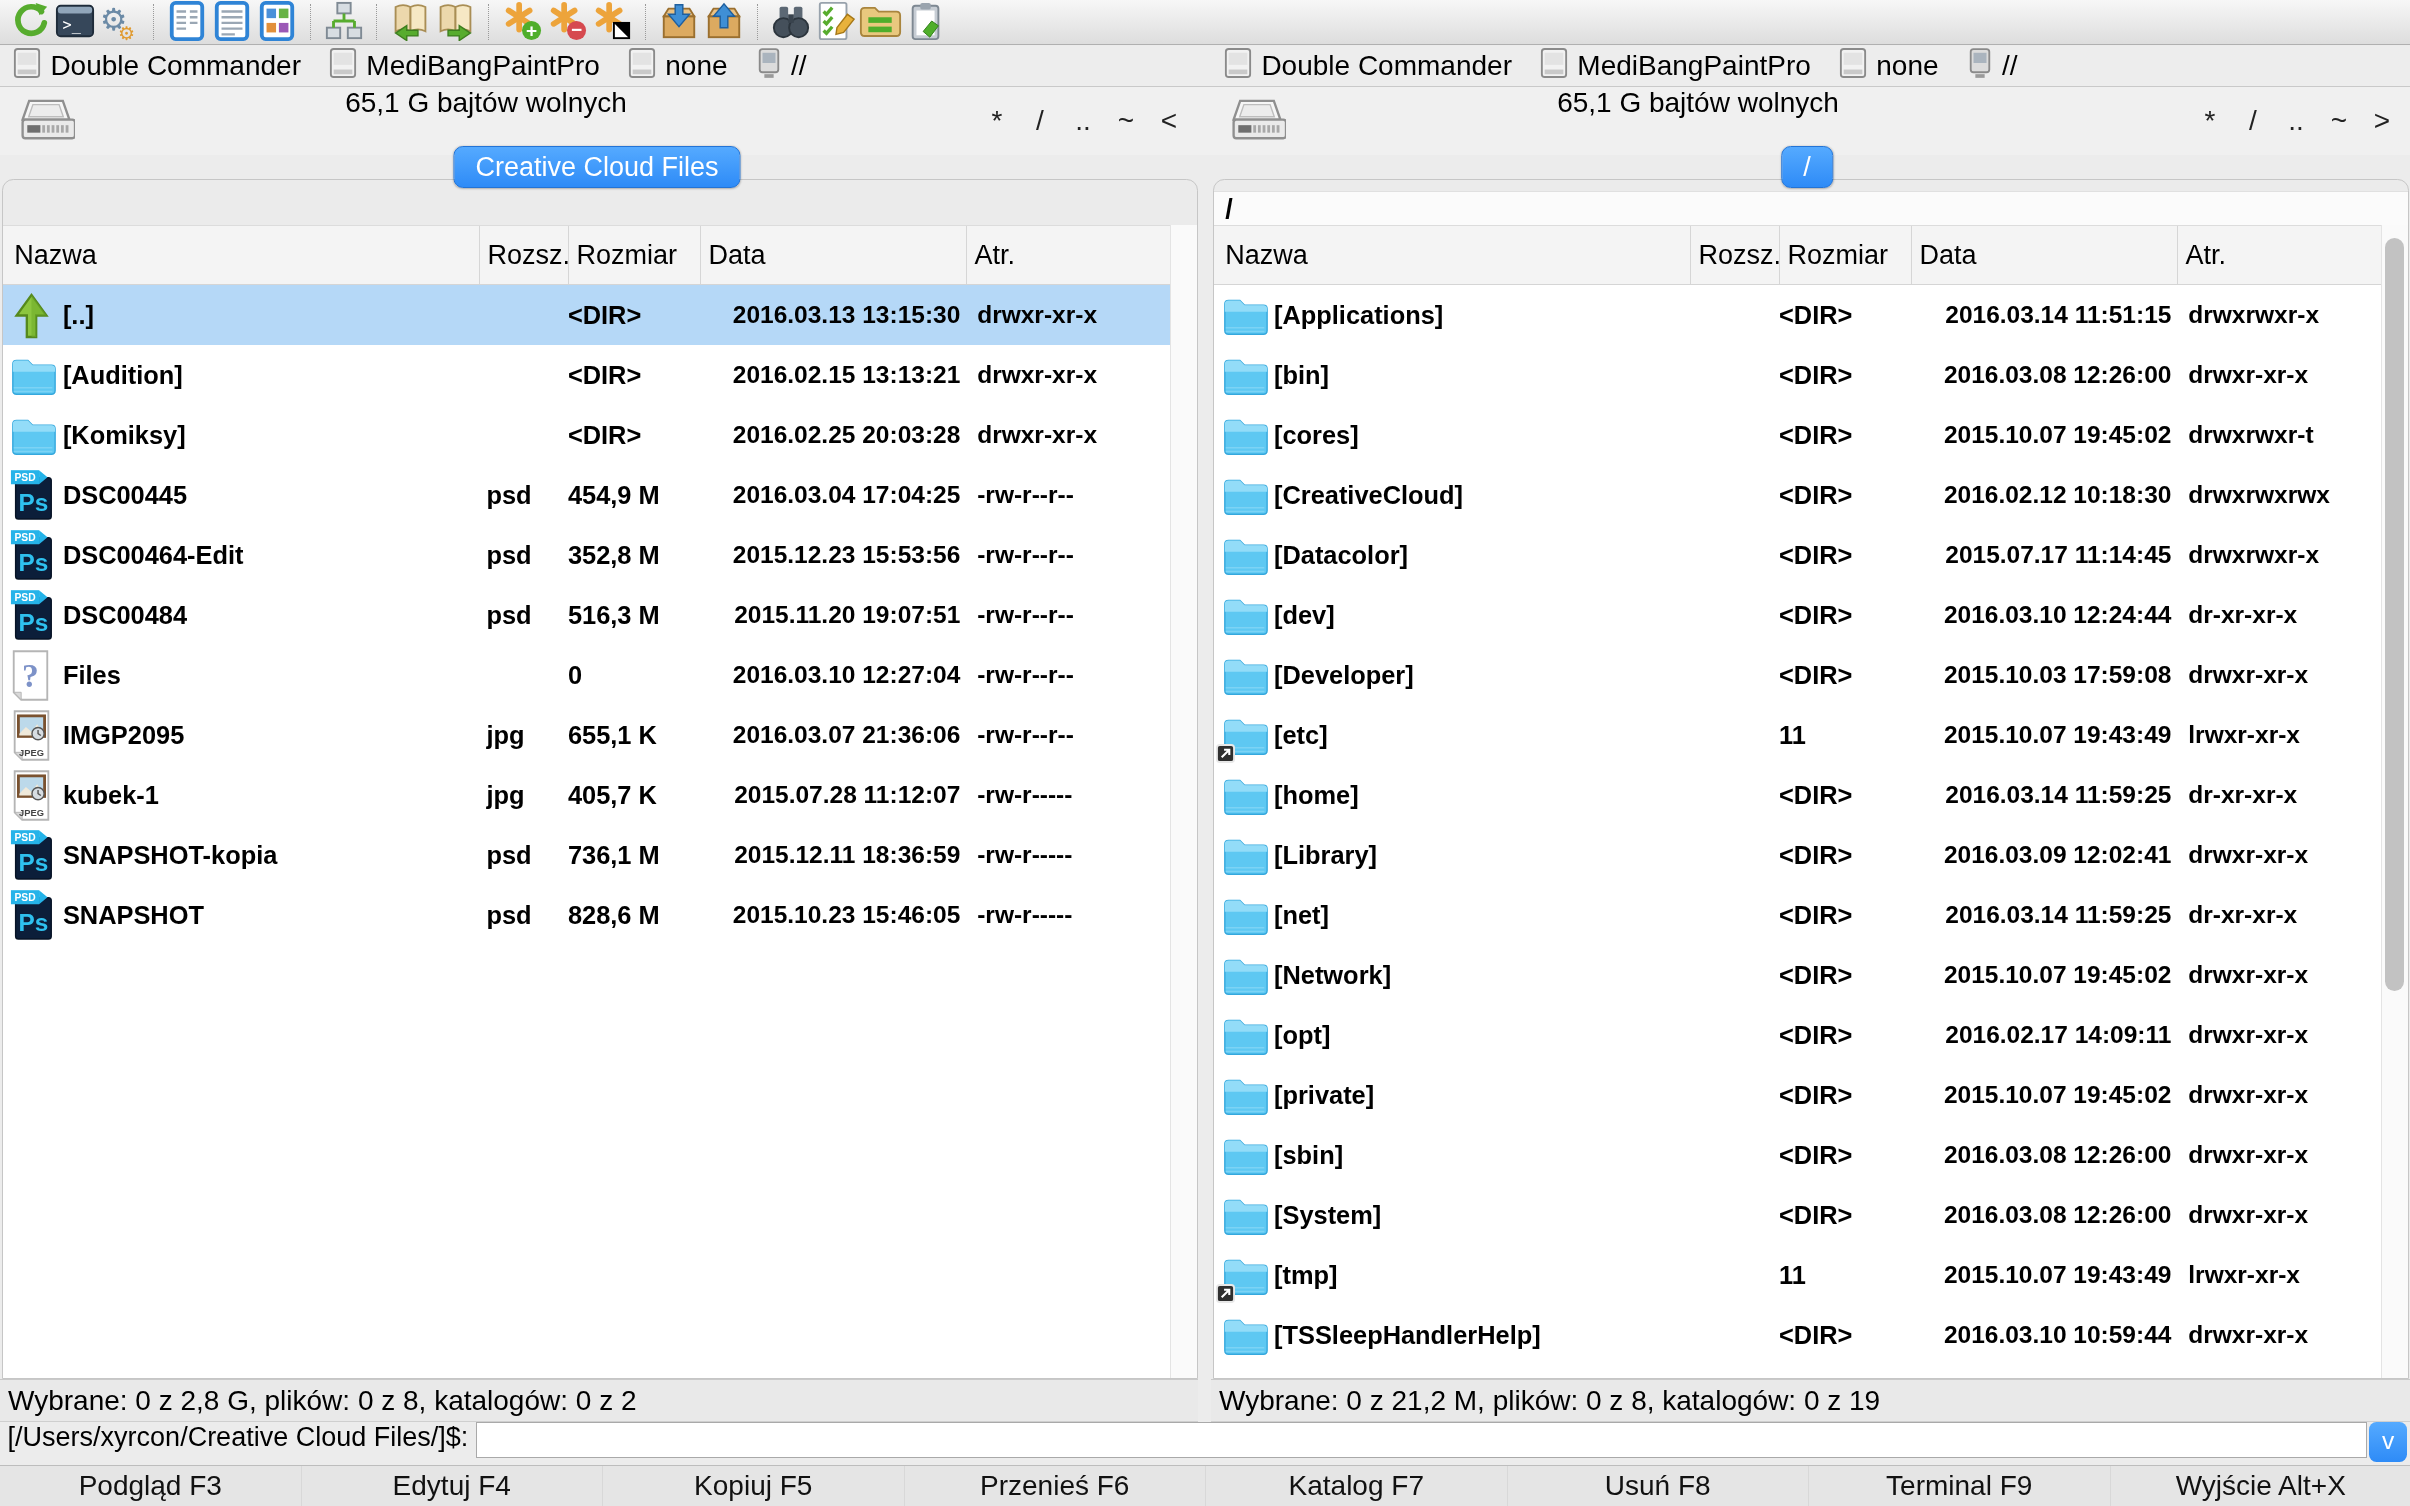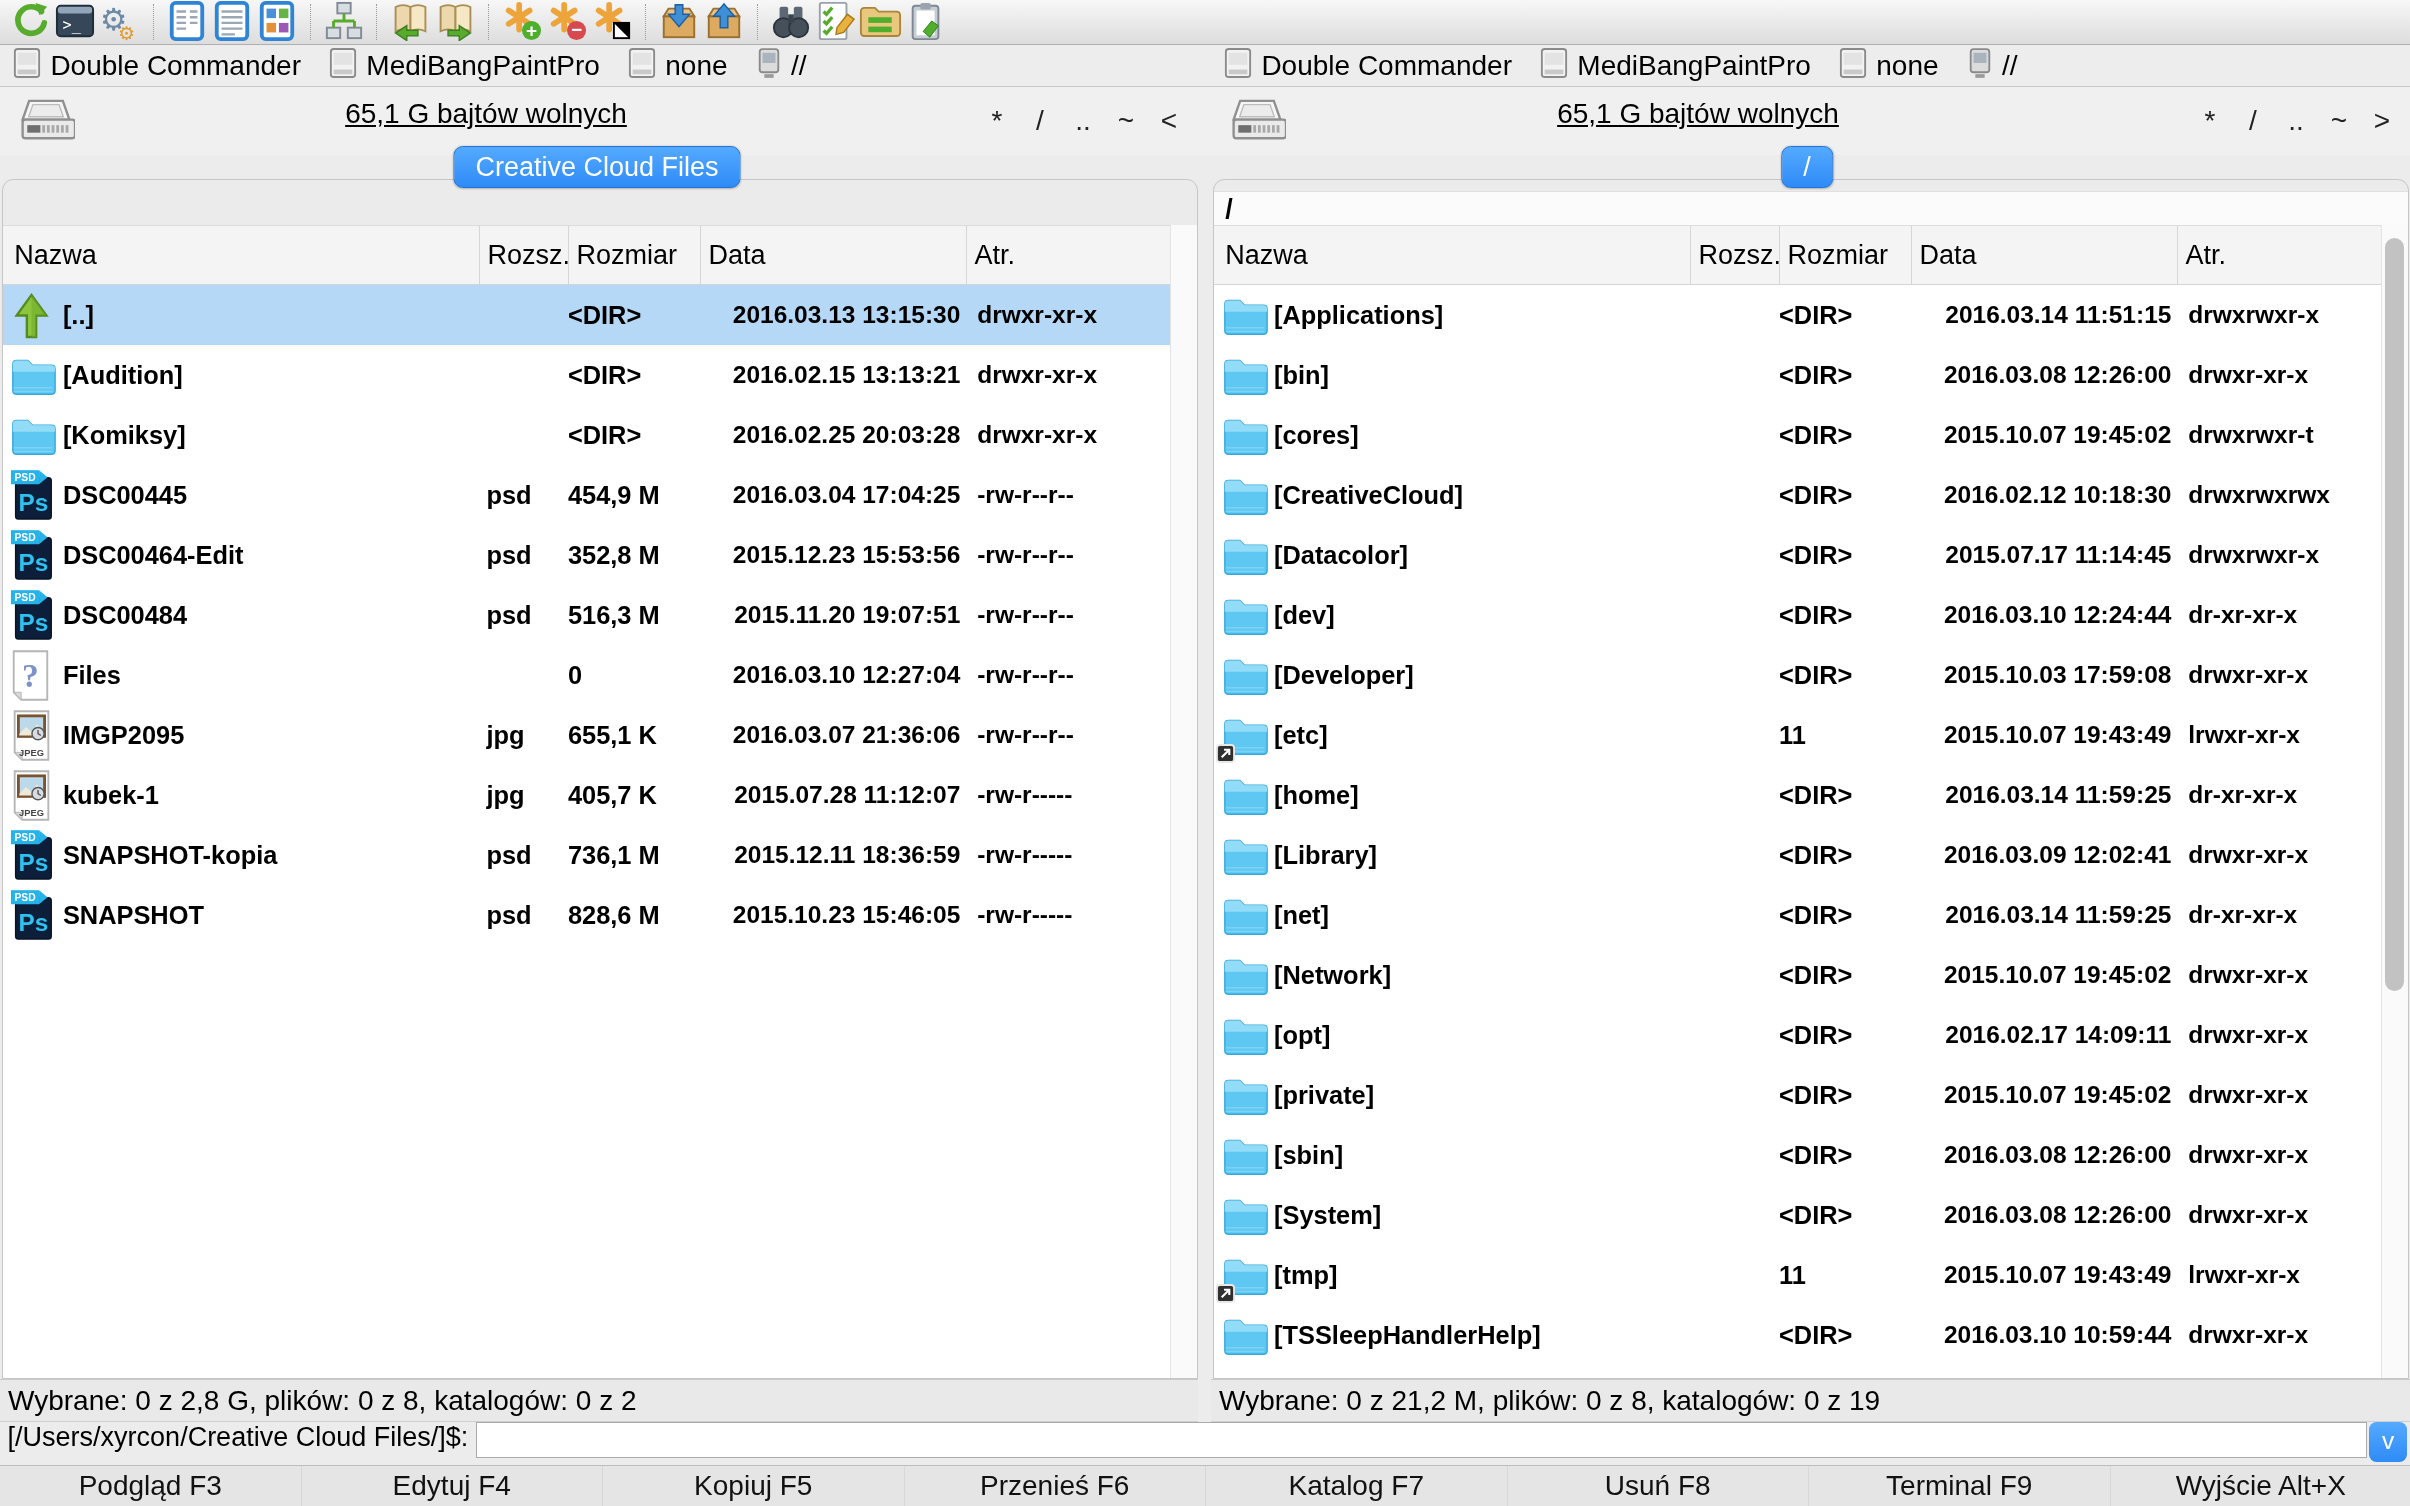--- a/index.html
+++ b/index.html
@@ -19,21 +19,21 @@
     border-bottom:0.9px solid #c9c9c9;}
   .drivegroup{position:absolute;top:0;height:40px;display:flex;align-items:center;gap:28px;padding-left:13px;}
   .drivegroup.right{left:1211px;}
   .driveitem{display:flex;align-items:center;gap:9.4px;font-size:28px;color:#000;white-space:nowrap;}
   
   .diskbar{position:absolute;top:87px;left:0;width:2411px;height:68px;background:#f0f0f0;}
   .diskgroup{position:absolute;top:0;height:68px;}
   .diskgroup.left{left:0;width:1198px;}
   .diskgroup.right{left:1211px;width:1200px;}
   .hddicon{position:absolute;left:17px;top:10.4px;}
-  .freespace{position:absolute;left:0;right:226px;top:11px;text-align:center;font-size:28px;text-decoration:underline;}
+  .freespace{position:absolute;left:0;right:226px;top:0;text-align:center;font-size:28px;}
   .navbtns{position:absolute;right:7.5px;top:13px;display:flex;}
   .navbtn{width:43px;height:41px;text-align:center;line-height:41px;font-size:28px;color:#222;}
   
   .tabbtn{position:absolute;top:146px;height:40px;z-index:6;
     background:linear-gradient(#55aaff,#2e8bf7);border:0.9px solid #2374d6;border-radius:9.4px;
     color:#fff;font-size:27px;line-height:40px;padding:0 21px;box-shadow:0 0.9px 1.9px rgba(0,0,0,.25);
     transform:translateX(-50%);white-space:nowrap;}
   .panel{position:absolute;top:179px;height:1200px;background:#ebebeb;
     border:1.9px solid #c6c6c6;border-radius:11.3px 11.3px 0 0;box-sizing:border-box;overflow:hidden;}
   .panel.left{left:1.9px;width:1196px;}

